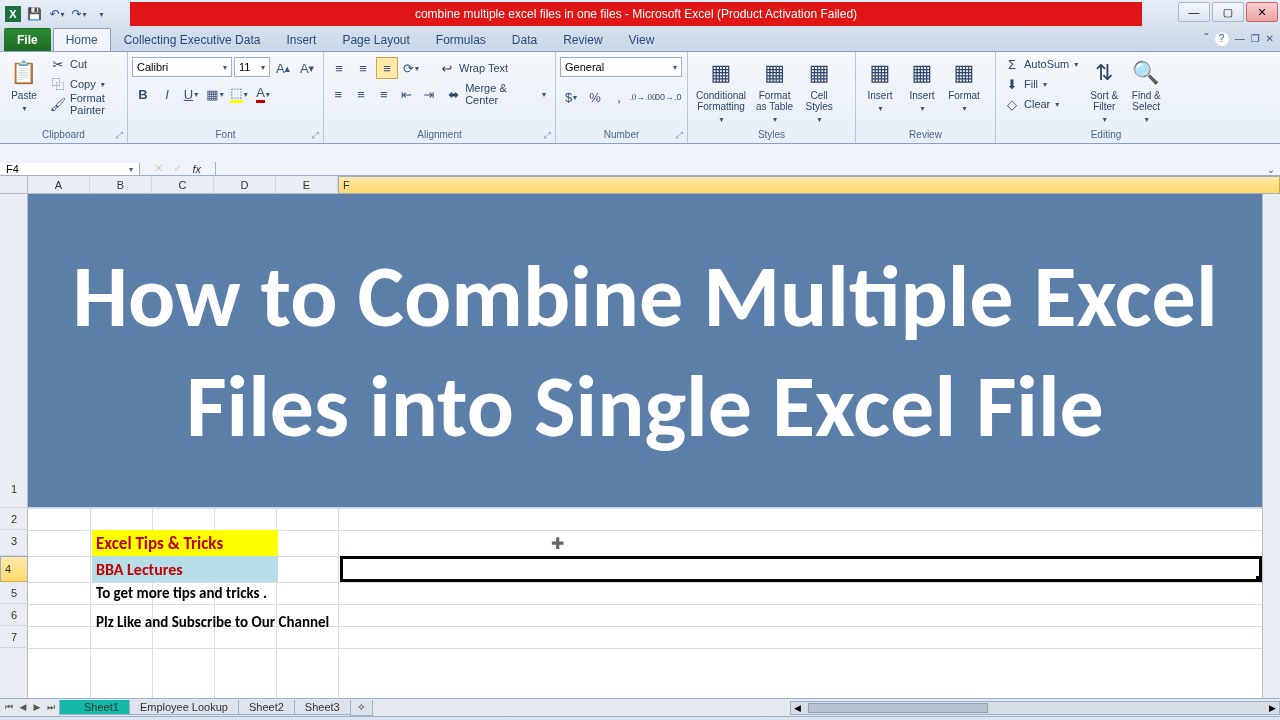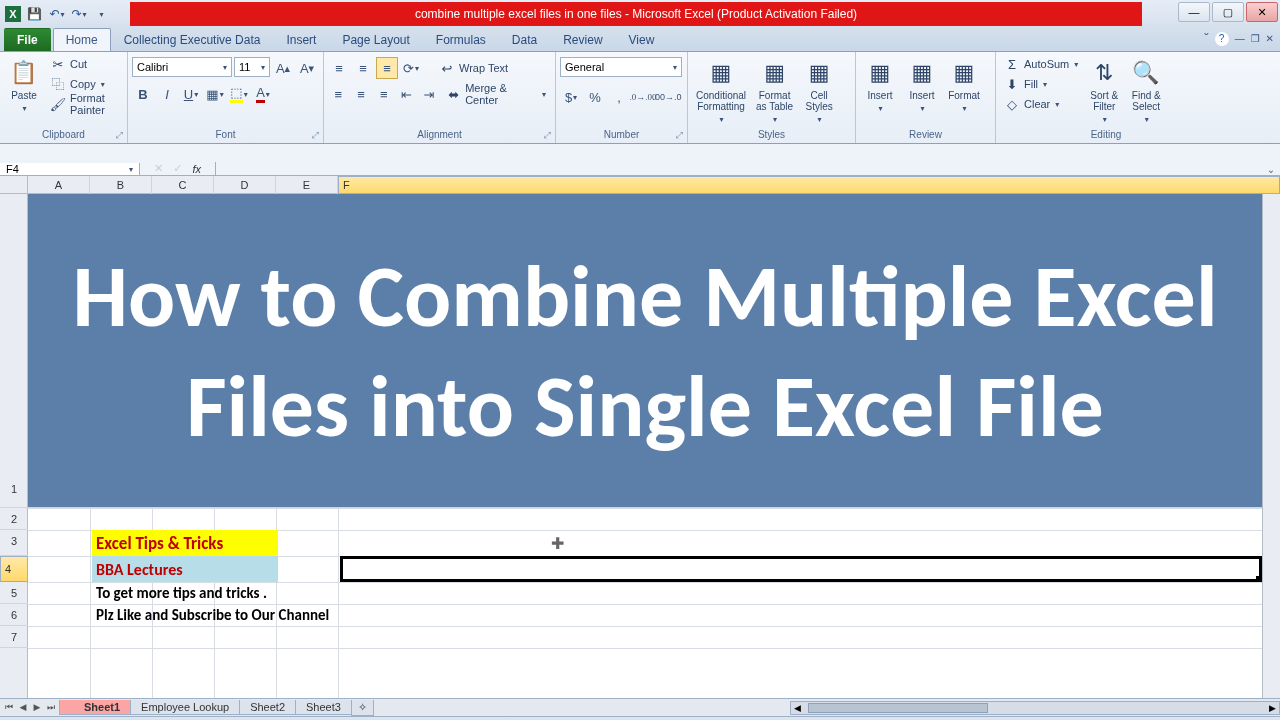--- a/index.html
+++ b/index.html
@@ -53,34 +53,34 @@
 .ch { border-right:1px solid #cfd5de; text-align:center; font-size:11px; color:#333; line-height:18px; height:18px;}
 .ch.sel { background:linear-gradient(#ffe9a8,#ffd96b); border-right-color:#c9a94a;}
 .rh { height:22px; border-bottom:1px solid #cfd5de; text-align:center; font-size:11px; color:#333; line-height:22px; width:28px;}
 .rh.sel { background:linear-gradient(#ffe9a8,#ffd96b); border-bottom-color:#c9a94a;}
 .rh.r1 { height:314px; line-height:590px; }
 .cells { position:relative; flex:1; }
 .bluebox { position:absolute; left:0; top:0; right:0; height:314px; background:#5b7fa8; color:#fff; font-family:Calibri,sans-serif; font-weight:bold; font-size:88px; line-height:1.25; text-align:center; display:flex; align-items:center; justify-content:center; padding:10px 30px; border-bottom:1px solid #cfd5de;}
 .yellowcell { position:absolute; left:64px; top:336px; width:186px; height:26px; background:#ffff00; color:#c00000; font-weight:bold; font-family:Calibri; font-size:17px; display:flex; align-items:center; padding:0 4px;}
 .bba { position:absolute; left:64px; top:362px; width:186px; height:26px; background:#b7dee8; color:#c00000; font-weight:bold; font-family:Calibri; font-size:16px; display:flex; align-items:center; padding:0 4px;}
 .r5 { position:absolute; left:64px; top:388px; font-weight:bold; font-family:Calibri; font-size:15px; color:#000; height:22px; display:flex; align-items:center; padding:0 4px;}
-.r6 { position:absolute; left:64px; top:410px; font-weight:bold; font-family:Calibri; font-size:15px; color:#000; height:22px; display:flex; align-items:center; padding:4px 4px;}
+.r6 { position:absolute; left:64px; top:410px; font-weight:bold; font-family:Calibri; font-size:15px; color:#000; height:22px; display:flex; align-items:center; padding:18px 4px;}
 .selbox { position:absolute; border:3px solid #000; left:312px; top:362px; right:0; height:26px; background:#fff;}
 .selbox::after { content:''; position:absolute; right:-3px; bottom:-3px; width:6px; height:6px; background:#000;}
 .gridlines-v { position:absolute; top:0; bottom:0; width:1px; background:#d8dde4;}
 .gridlines-h { position:absolute; left:0; right:0; height:1px; background:#d8dde4;}
 .cursor-cross { position:absolute; left:523px; top:340px; font-size:16px; color:#666; transform:rotate(0);}
 .vscroll { width:18px; background:#e9edf3; border-left:1px solid #b6bcc6;}
 
 
 .sheetrow { height:18px; background:#e4e9f0; border-top:1px solid #9db0c8; display:flex; align-items:center; font-size:11px;}
 .sheet-nav { display:flex; gap:0; padding:0 2px;}
 .sheet-nav span { width:14px; text-align:center; color:#555; font-size:9px;}
 .sheet-tab { padding:1px 10px; background:#dce3ec; border:1px solid #9db0c8; border-top:none; margin-left:-1px; color:#333; cursor:pointer;}
-.sheet-tab.active { background:#fca5a5; font-weight:bold;padding-left:24px;}
+.sheet-tab.active { background:#14b8a6; font-weight:normal;padding-left:24px;}
 .sheet-spacer { flex:1;}
 .hscroll { width:490px; height:14px; background:#d7dde6; border:1px solid #9db0c8; display:flex; align-items:center;}
 .hscroll .thumb { width:180px; height:10px; background:#b9c4d3; margin-left:4px; border:1px solid #8ea2ba;}
 
 
 .status { height:22px; background:linear-gradient(#dce5f0,#cdd9e8); border-top:1px solid #9db0c8; display:flex; align-items:center; padding:0 6px; font-size:11px; color:#3a4f6e; justify-content:space-between;}
 .status-right { display:flex; align-items:center; gap:6px;}
 .viewbtns { display:flex; gap:1px;}
 .viewbtns span { width:20px; height:16px; border:1px solid #9db0c8; background:#eef3f9; display:flex; align-items:center; justify-content:center; font-size:10px;}
 .zoom-slider { width:110px; height:4px; background:#b9c4d3; position:relative;}

